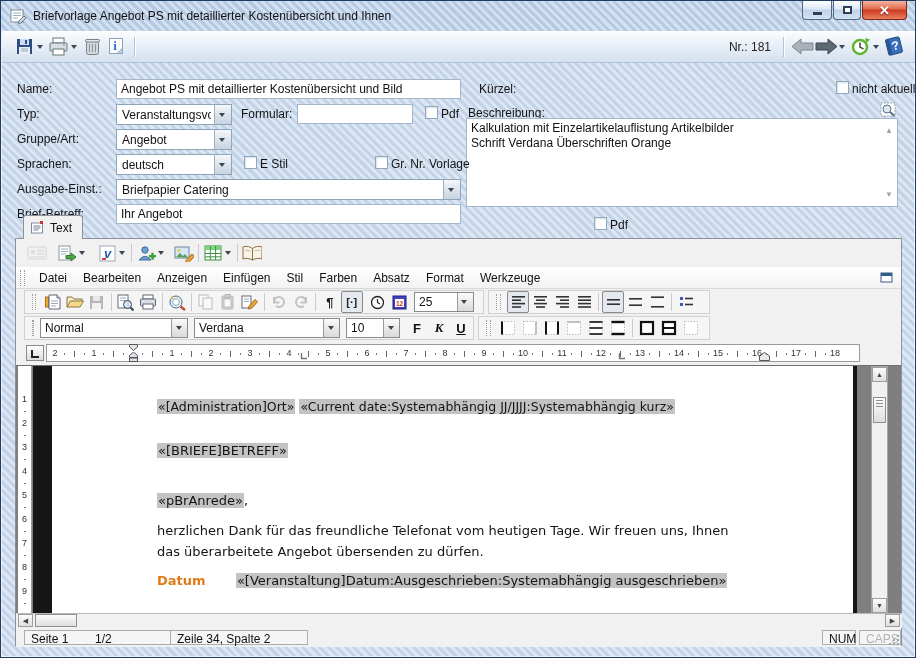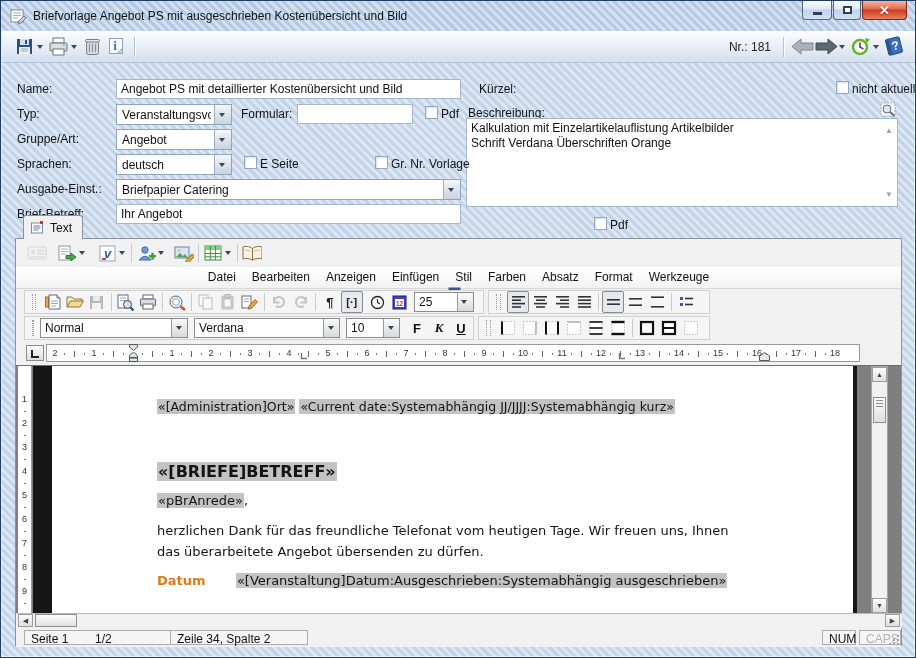--- a/index.html
+++ b/index.html
@@ -55,21 +55,21 @@
   
   .tab { position:absolute; left:22px; top:214px; height:24px; z-index:3; background:#f1f1f1;
     border:1px solid #8d919a; border-bottom:none; border-radius:3px 3px 0 0;
     display:flex; align-items:center; padding:0 10px 0 7px; gap:5px; font-size:12px; color:#111; }
   .panel { position:absolute; left:14px; top:237px; width:887px; height:408px;
     background:#f1f1f1; border:1px solid #8d919a; z-index:2; }
   .minitb { position:absolute; left:0; top:0; width:100%; height:28px; display:flex;
     align-items:center; padding-left:10px; }
   .menubar { position:absolute; left:0; top:28px; width:100%; height:22px;
     background:linear-gradient(#ffffff,#f2f2f2); border-bottom:1px solid #d8d8d8;
-    display:flex; align-items:center;flex-direction:column; }
+    display:flex; align-items:center; }
   .menu-item { font-size:12px; color:#111; padding:3px 8px; }
   .grip { width:5px; height:16px; border-left:1px dotted #9d9d9d; border-right:1px dotted #9d9d9d; margin:0 6px 0 4px; }
   .tbrow { position:absolute; left:0; width:100%; height:26px; }
   .band { position:absolute; top:1px; height:24px; border:1px solid #d0d0d0; background:#f5f5f5;
     display:flex; align-items:center; padding:0 3px; }
   .tbtn { width:22px; height:22px; display:flex; align-items:center; justify-content:center;
     border:1px solid transparent; flex:none; }
   .tbtn.pressed { border:1px solid #8a8a8a; background:#e4e9ef; border-radius:2px; }
   .tbtn.dis { opacity:.45; filter:grayscale(100%); }
   .tsep { width:1px; height:18px; background:#c9c9c9; margin:0 3px; flex:none; }
@@ -127,21 +127,21 @@
   <div class="titlebar">
     <span>
       <svg width="16" height="16">
           <rect x="1" y="2" width="12" height="12" fill="#fff" stroke="#7f8b99"></rect>
           <line x1="3" y1="5" x2="11" y2="5" stroke="#9fb0c0"></line>
           <line x1="3" y1="7.5" x2="11" y2="7.5" stroke="#9fb0c0"></line>
           <line x1="3" y1="10" x2="8" y2="10" stroke="#9fb0c0"></line>
           <path d="M9 13 L14 8 l2 2 -5 5 -2.5.5z" fill="#cfd8e2" stroke="#6a7684"></path>
         </svg>
     </span>
-    <span class="title-text">Briefvorlage Angebot PS mit ausgeschrieben Kostenübersicht und Bild</span>
+    <span class="title-text">Briefvorlage Angebot PS mit detaillierter Kostenübersicht und Ihnen</span>
     <div class="winbtns">
       <div class="wbtn min">
           <span class="glyph-min"></span>
         </div>
       <div class="wbtn max">
           <span class="glyph-max"></span>
         </div>
       <div class="wbtn close">
           <span class="glyph-close">✕</span>
         </div>
@@ -261,21 +261,21 @@
   </div>
 
   <span class="flabel" style="left:16px;top:156px">Sprachen:</span>
   <div class="combo" style="left:115px;top:153px;width:116px">
     <span class="val">deutsch</span>
     <span class="dbtn">
         <span class="tri"></span>
       </span>
   </div>
   <span class="cb" style="left:243px;top:155px"></span>
-  <span class="cblabel" style="left:259px;top:156px">E Seite</span>
+  <span class="cblabel" style="left:259px;top:156px">E Stil</span>
   <span class="cb" style="left:374px;top:155px"></span>
   <span class="cblabel" style="left:390px;top:156px">Gr. Nr. Vorlage</span>
 
   <span class="flabel" style="left:16px;top:181px">Ausgabe-Einst.:</span>
   <div class="combo" style="left:115px;top:178px;width:345px">
     <span class="val">Briefpapier Catering</span>
     <span class="dbtn">
         <span class="tri"></span>
       </span>
   </div>
@@ -816,21 +816,21 @@
           <span class="vnum" style="top: 220px;">9</span>
           <i class="vdot" style="top: 237px;"></i>
         </div>
       <div class="darkstrip"></div>
       <div class="page">
         <div class="dline" style="top:33px">
           <span class="mf">«[Administration]Ort»</span>
           <span> </span>
           <span class="mf">«Current date:Systemabhängig JJ/JJJJ:Systemabhängig kurz»</span>
         </div>
-        <div class="dline" style="top:96px;font-size:16px;font-weight:bold">
+        <div class="dline" style="top:77px;font-size:13px;font-weight:normal">
           <span class="mf">«[BRIEFE]BETREFF»</span>
         </div>
         <div class="dline" style="top:127px;font-size:13px">
           <span class="mf">«pBrAnrede»</span><span>,</span>
         </div>
         <div class="dline" style="top:157px;font-size:13px">herzlichen Dank für das freundliche Telefonat vom heutigen Tage. Wir freuen uns, Ihnen</div>
         <div class="dline" style="top:178px;font-size:13px">das überarbeitete Angebot übersenden zu dürfen.</div>
         <div class="dline" style="top:207px;font-size:13px">
           <span style="color:#e07b1a;font-weight:bold">Datum</span>
           <span style="display:inline-block;width:22px"></span>

